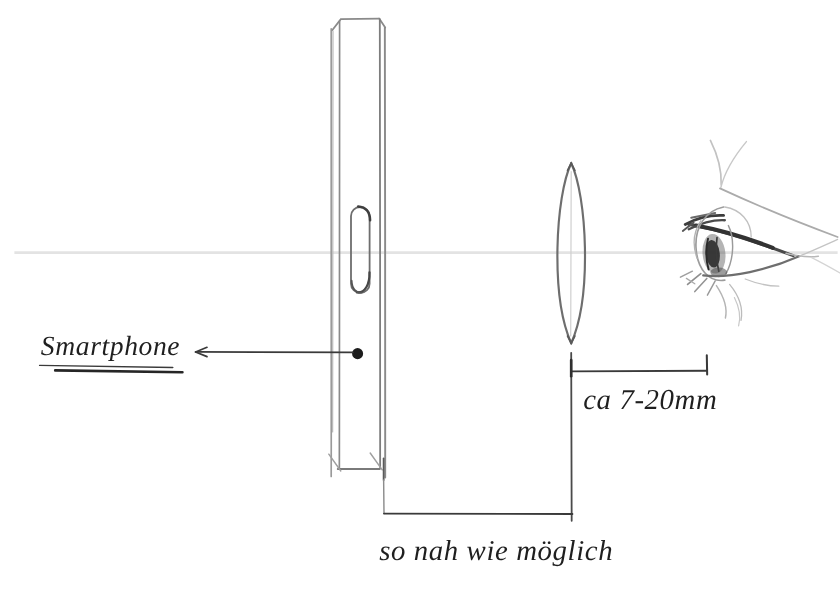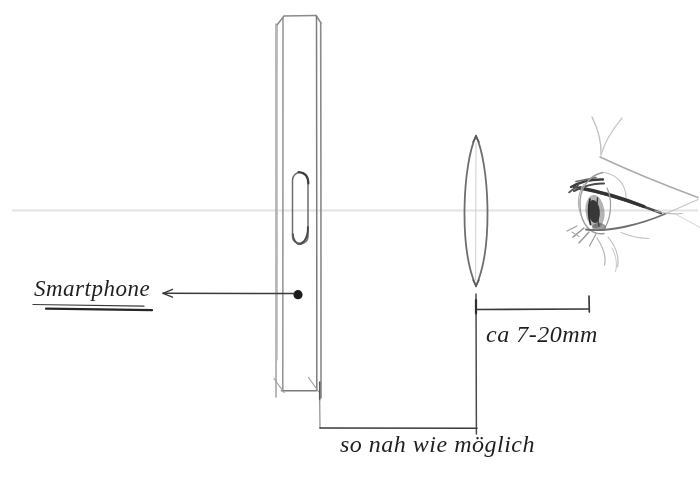--- a/index.html
+++ b/index.html
@@ -35,23 +35,22 @@
     font-size: 23px;
     font-style: italic;
   }
   .label-lens-eye {
     left: 486px;
     top: 321px;
     font-size: 24px;
   }
   .label-phone-lens {
     left: 316px;
-    top: 431px;
+    top: 447px;
     font-size: 24px;
-    margin-left: 24px;
   }
 </style>
 </head>
 <body>
 
 <div class="canvas">
 
   <svg width="700" height="495" viewBox="0 0 700 495">
 
     <g>

